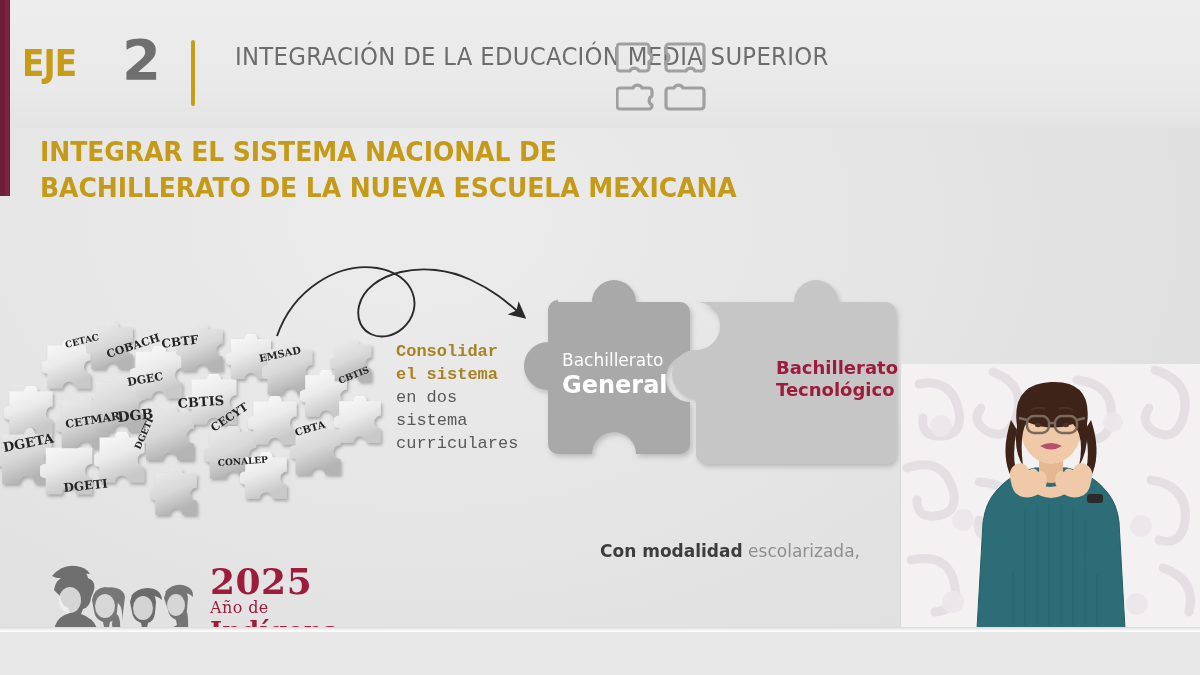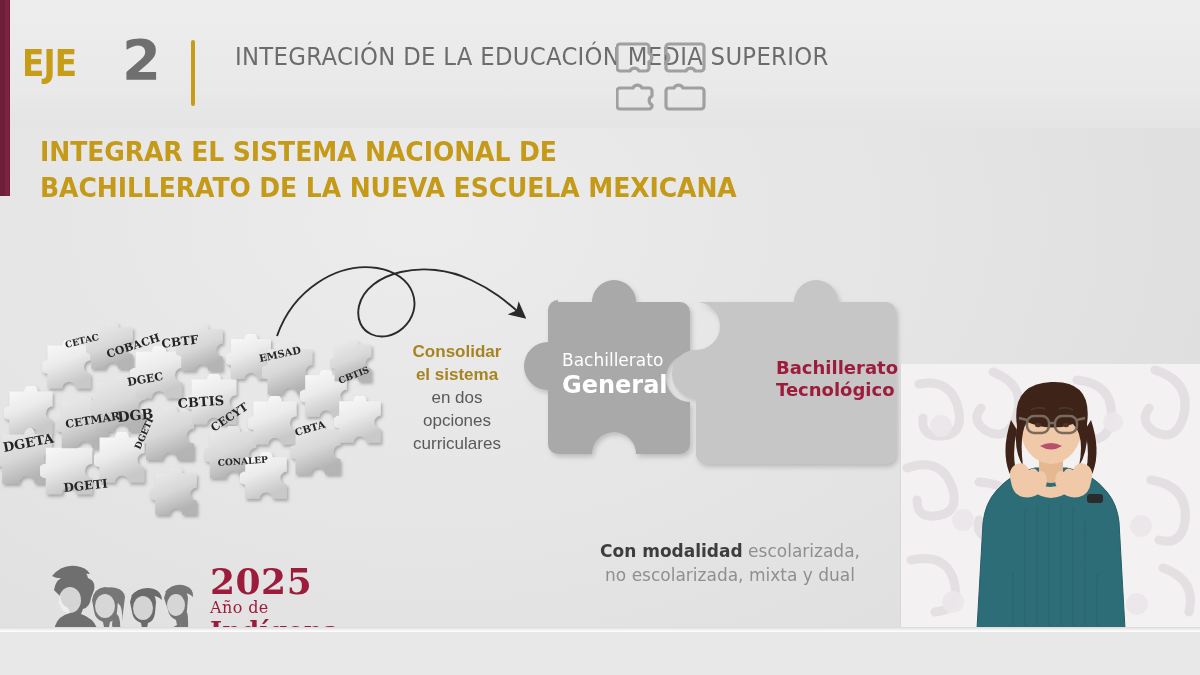--- a/index.html
+++ b/index.html
@@ -100,22 +100,22 @@
   
   .arrow-svg {
     position: absolute; left: 275px; top: 250px;
     width: 270px; height: 110px;
   }
 
   
   .consolidar {
     position: absolute; left: 396px; top: 340px;
     width: 122px;
-    text-align: center;
-    font-family: Liberation Sans, sans-serif;
+    text-align: left;
+    font-family: Liberation Mono, monospace;
     font-size: 17px;
     line-height: 1.36;
   }
   .consolidar .gold {
     color: #a88321; font-weight: 700; display: block;
   }
   .consolidar .grey {
     color: #595959; font-weight: 400; display: block;
   }
 
@@ -293,21 +293,21 @@
              C 140 24, 150 58, 128 78
              C 108 96, 78 84, 84 56
              C 92 22, 150 8, 196 30
              C 222 42, 236 56, 248 66" fill="none" stroke="#2a2a2a" stroke-width="1.9" marker-end="url(#ah)"></path>
   </svg>
 
   <div class="consolidar">
     <span class="gold">Consolidar</span>
     <span class="gold">el sistema</span>
     <span class="grey">en dos</span>
-    <span class="grey">opciones</span>
+    <span class="grey">sistema</span>
     <span class="grey">curriculares</span>
   </div>
 
   <svg class="bigpuzzle" viewBox="0 0 440 300">
     <defs>
       <filter id="bsh" x="-20%" y="-20%" width="150%" height="150%">
         <feDropShadow dx="2" dy="3" stdDeviation="2.5" flood-color="#8a8a8a" flood-opacity="0.45"></feDropShadow>
       </filter>
     </defs>
 
@@ -353,21 +353,20 @@
     <span class="l2">General</span>
   </div>
 
   <div class="bp-text bp-tec">
     <span>Bachillerato</span>
     <span>Tecnológico</span>
   </div>
 
   <div class="modalidad">
     <span><b>Con modalidad</b><span> escolarizada,</span></span><br>
-    <span>no escolarizada, mixta y dual</span>
   </div>
 
   <div class="logo2025">
     <svg class="logo-women" viewBox="0 0 165 108">
       <g fill="#6f6f6f">
 
         <path d="M16 30 q2-12 12-14 q4-8 12-6 q8 0 10 8 q8 3 6 12 l-3 8 q-1 9-8 11 l-2 5 q12 4 16 14 l3 32 h-48 l3-34 q3-10 15-13 l-2-5 q-7-3-8-12 z"></path>
         <path d="M14 16 q10-12 24-10 q10 1 14 8 q-6-1-10 2 q-9-4-16 2 q-7 1-12-2z"></path>
       </g>
       <g fill="#777">

